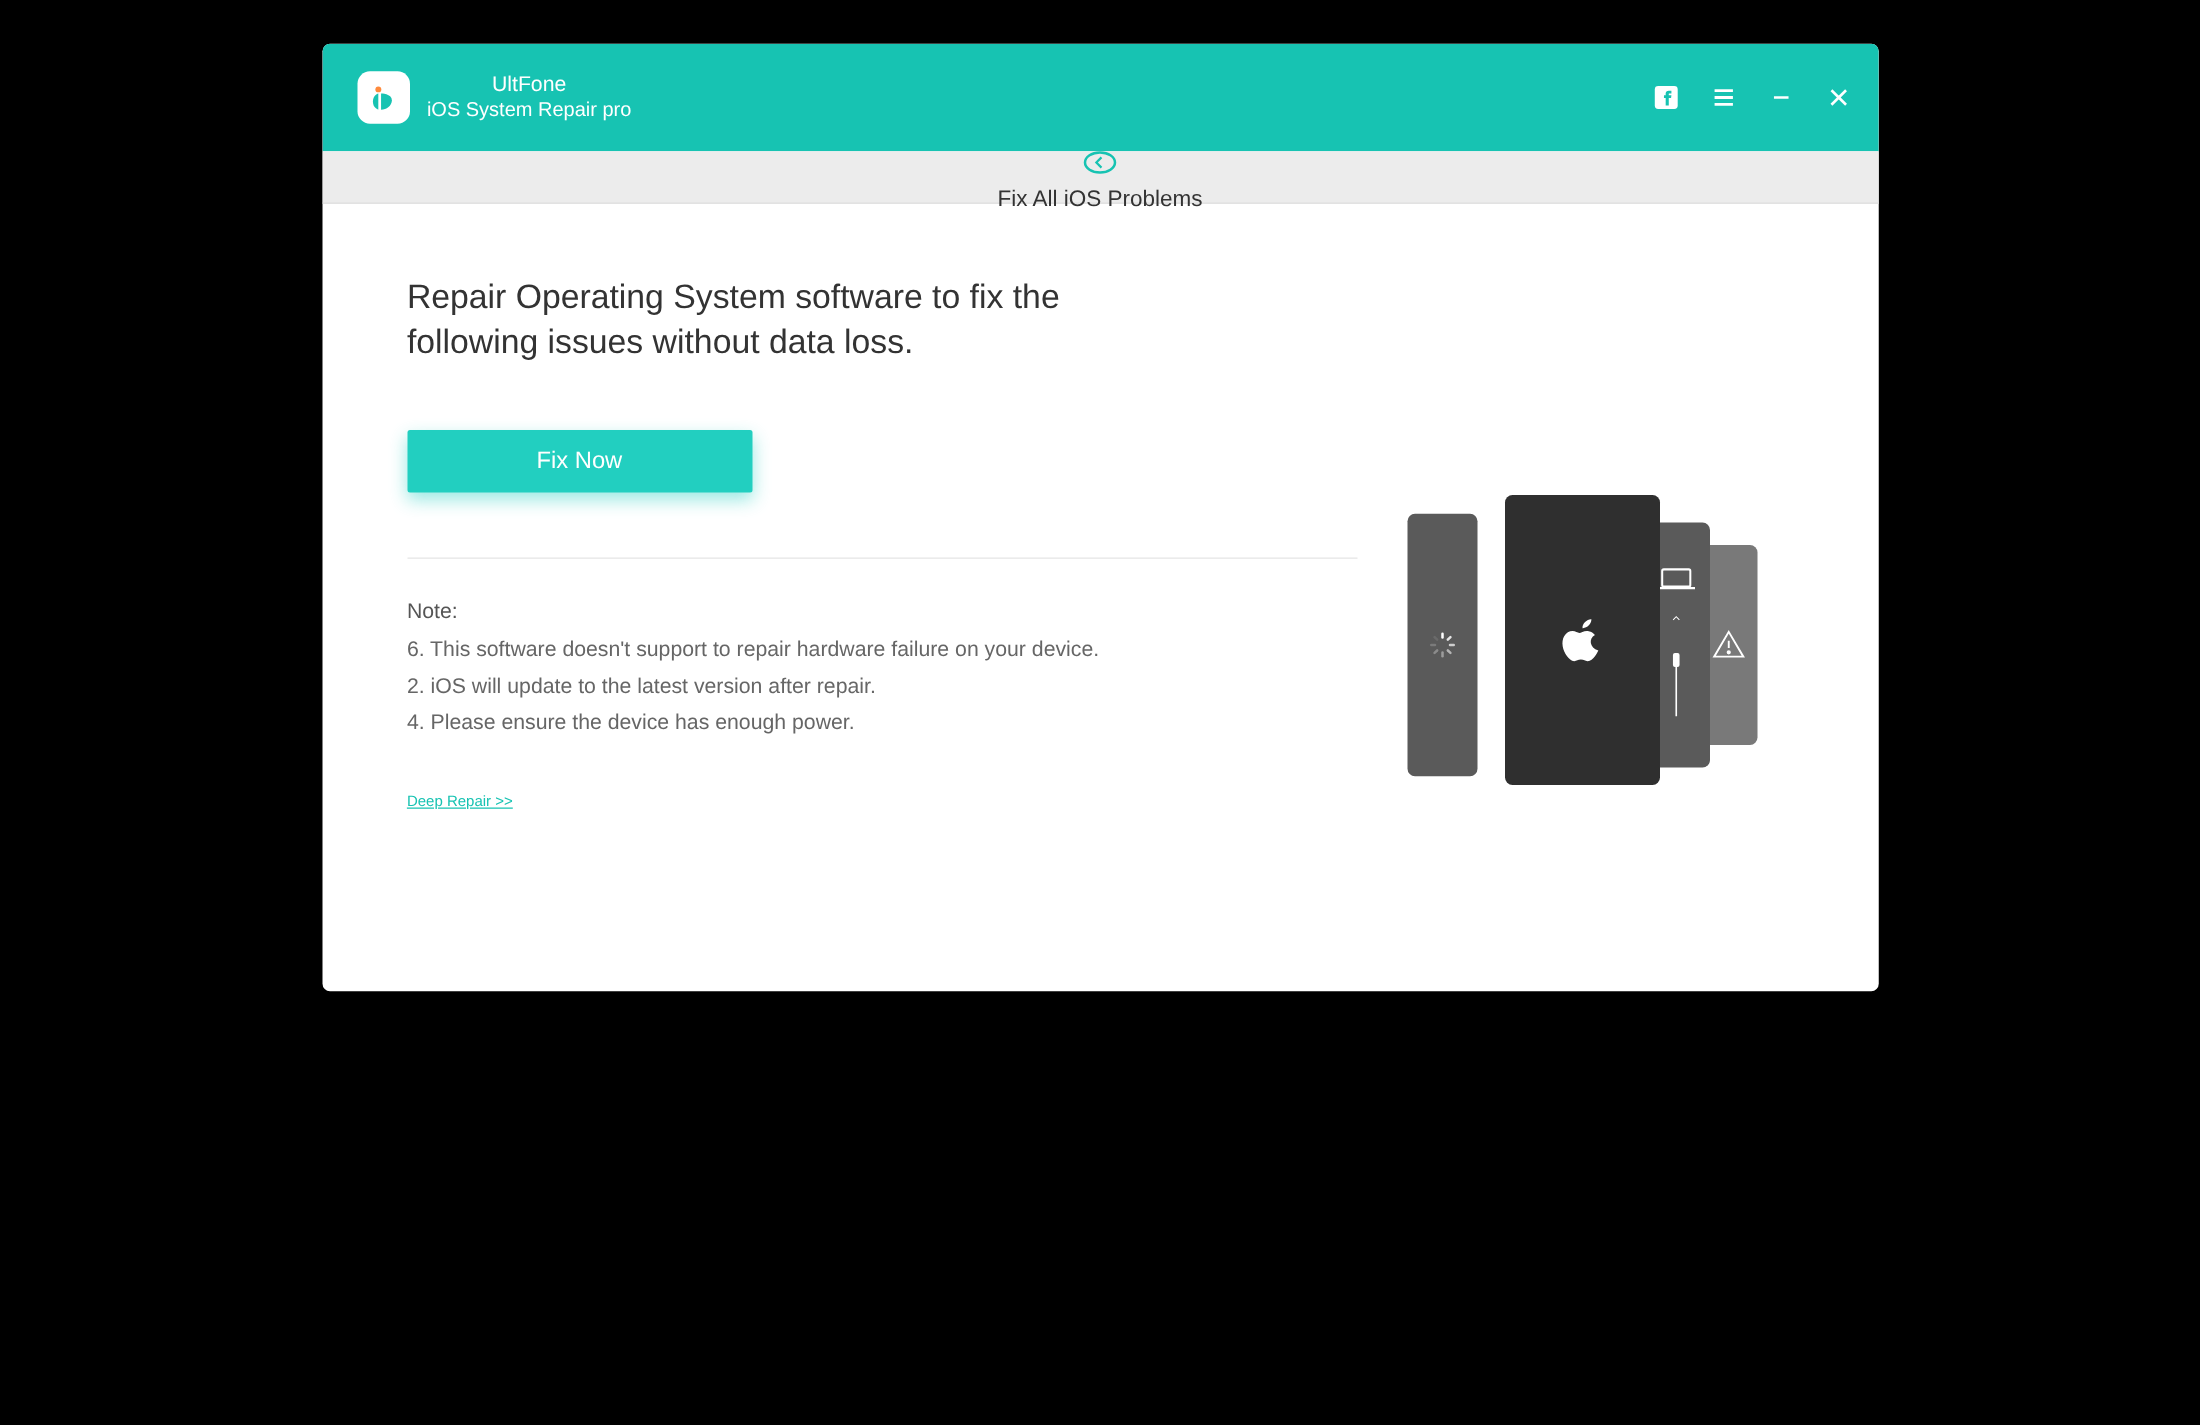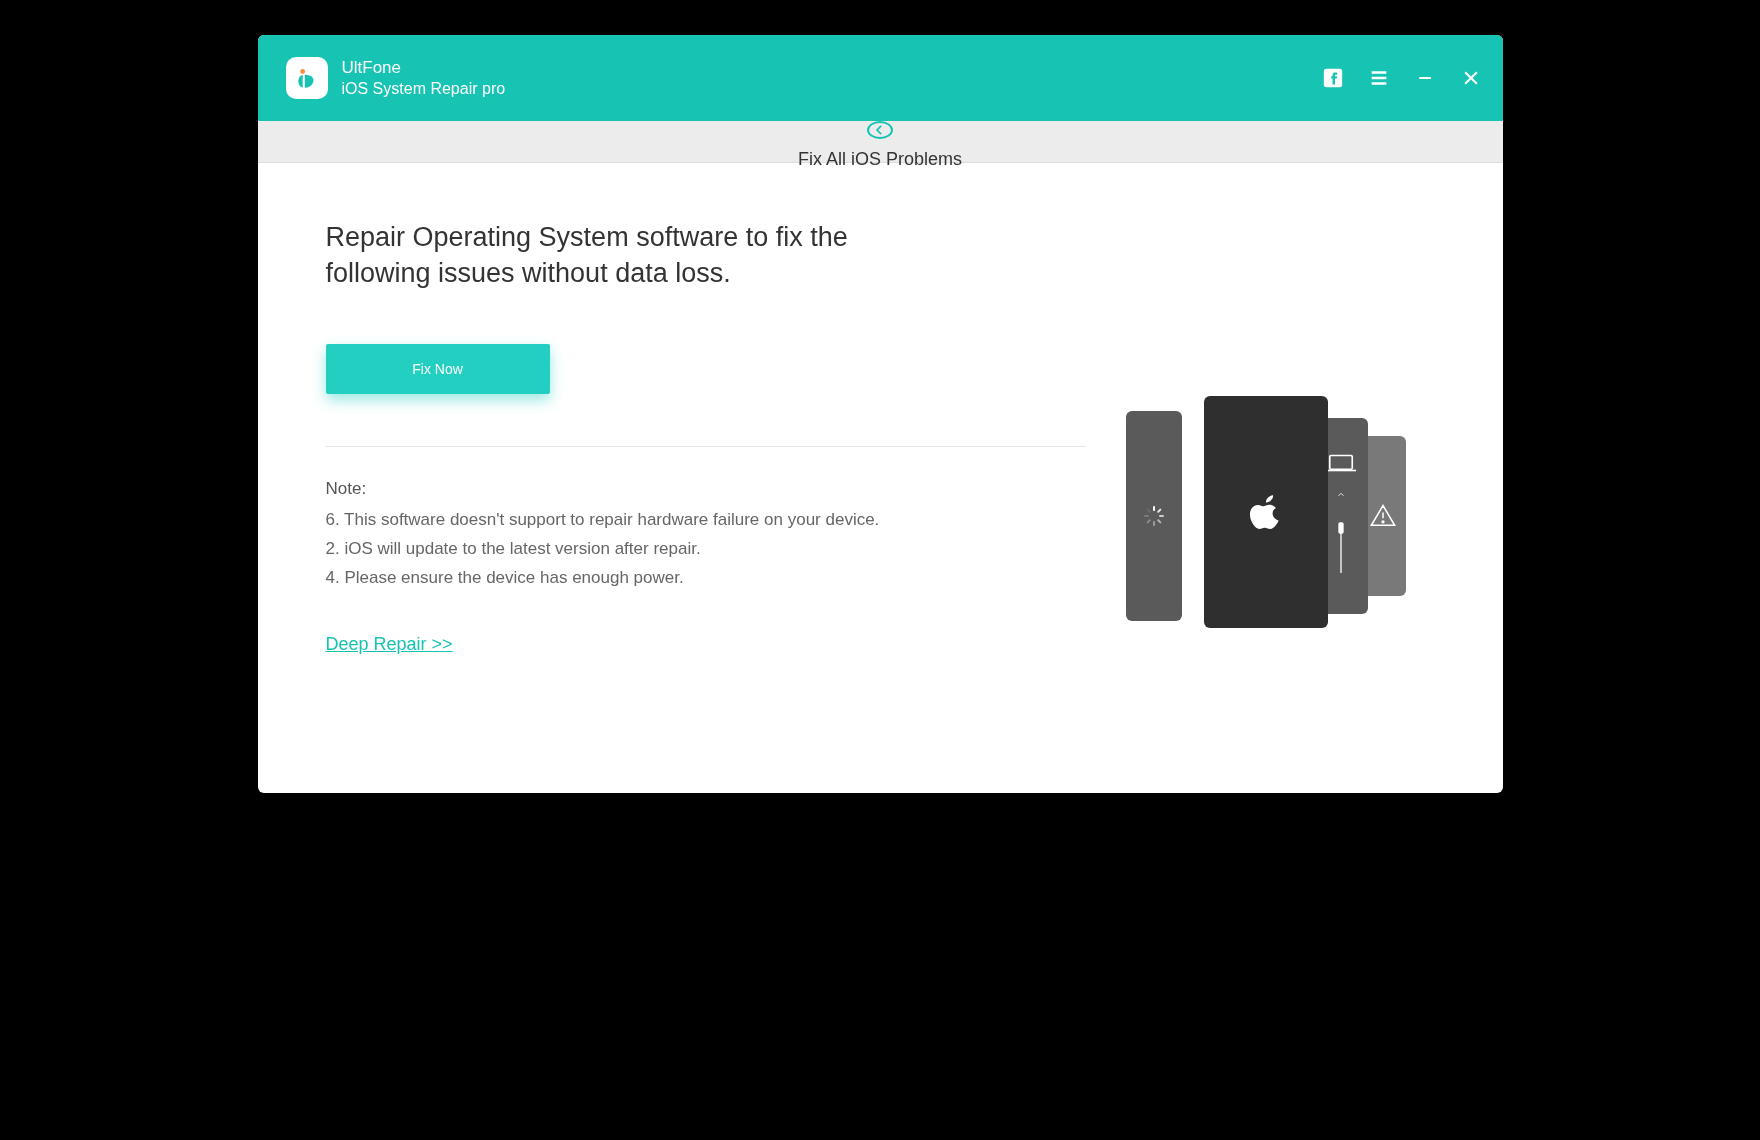--- a/index.html
+++ b/index.html
@@ -39,21 +39,21 @@
 .brand-logo {
   width: 42px;
   height: 42px;
   background: #fff;
   border-radius: 10px;
   display: flex;
   align-items: center;
   justify-content: center;
 }
 .brand-logo svg { width: 26px; height: 26px; }
-.brand-text { display: flex; flex-direction: column; color: #fff; line-height: 1.2; }
+.brand-text { display: flex; flex-direction: column; color: #fff; line-height: 1.2; text-align: center; }
 .brand-name { font-size: 17px; font-weight: 500; }
 .brand-sub { font-size: 16px; font-weight: 400; }
 .win-controls { display: flex; align-items: center; gap: 22px; }
 .win-controls .ctrl {
   width: 24px; height: 24px; display: flex; align-items: center; justify-content: center;
   color: #fff; cursor: pointer;
 }
 .breadcrumb-bar {
   background: #ececec;
   height: 42px;
@@ -75,35 +75,35 @@
   display: flex;
   padding: 56px 50px 20px 68px;
 }
 .left-col { flex: 1; max-width: 760px; }
 .heading { font-size: 27px; font-weight: 500; color: #333; line-height: 1.35; margin-bottom: 52px; max-width: 600px; }
 .subtext { font-size: 17px; color: #555; margin-bottom: 44px; }
 .fix-btn {
   background: #22cfc0;
   color: #fff;
   border: none;
-  width: 224px;
+  width: 276px;
   height: 50px;
-  font-size: 14px;
+  font-size: 19px;
   cursor: pointer;
   box-shadow: 0 6px 14px rgba(34,207,192,0.45);
   border-radius: 2px;
 }
 .divider { border: none; border-top: 1px solid #e5e5e5; margin: 52px 0 28px 0; }
 .note-block { color: #666; font-size: 17px; line-height: 1.7; }
 .note-heading { color: #555; margin-bottom: 2px; }
 .deep-link {
   display: inline-block;
   margin-top: 42px;
   color: #17c3b2;
-  font-size: 18px;
+  font-size: 12px;
   text-decoration: underline;
   cursor: pointer;
 }
 .right-col {
   width: 360px;
   display: flex;
   align-items: center;
   justify-content: center;
   position: relative;
 }

